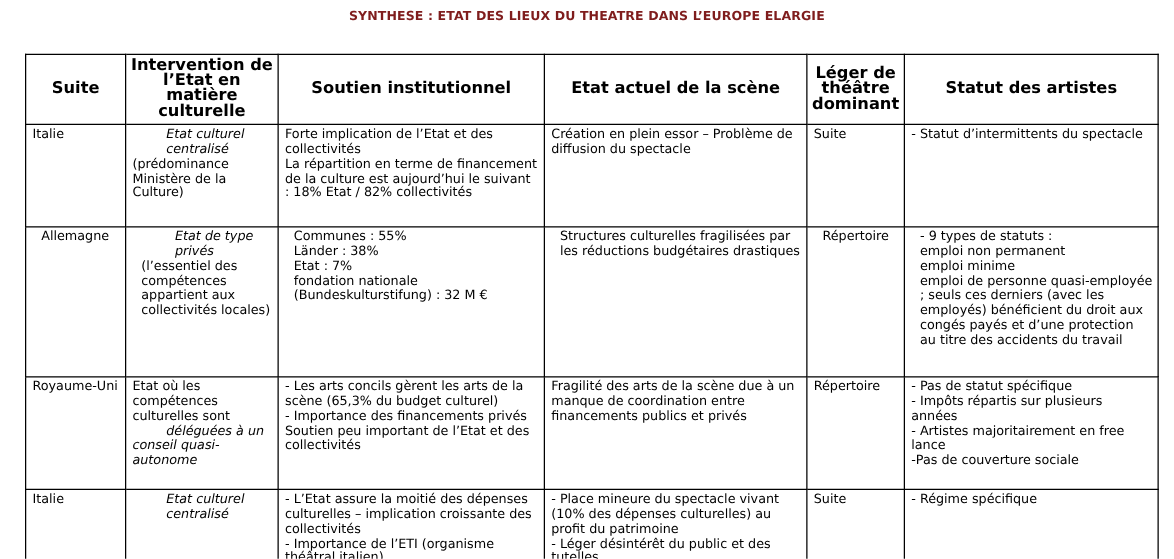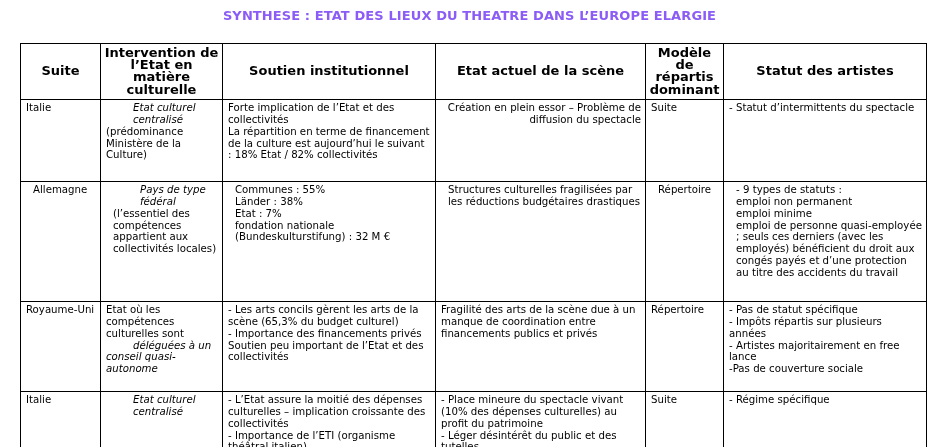--- a/index.html
+++ b/index.html
@@ -18,24 +18,24 @@
     position: relative;
     width: 939px;
     height: 447px;
   }
   .doc-title {
     position: absolute;
     top: 8px;
     left: 0;
     width: 939px;
     text-align: center;
-    font-size: 13px;
+    font-size: 10px;
     font-weight: bold;
     letter-spacing: 0.1px;
-    color: #8b5cf6;
+    color: #7f1d1d;
     white-space: nowrap;
   }
   .table-wrap {
     position: absolute;
     left: 20px;
     top: 43px;
     width: 906px;
   }
   table.synthese {
     border-collapse: collapse;
@@ -99,43 +99,43 @@
         <col class="col-etat">
           <col class="col-modele">
           <col class="col-statut">
       </colgroup>
       <thead>
         <tr>
           <th>Suite</th>
           <th>Intervention de l’Etat en matière culturelle</th>
           <th>Soutien institutionnel</th>
           <th>Etat actuel de la scène</th>
-          <th>Modèle de répartis dominant</th>
+          <th>Léger de théâtre dominant</th>
           <th>Statut des artistes</th>
         </tr>
       </thead>
       <tbody>
 
         <tr class="r-france">
           <td class="country" style="white-space: pre-wrap;">Italie</td>
           <td>
             <span class="cellline ital">Etat culturel centralisé</span>
               <span class="cellline">(prédominance Ministère de la Culture)</span>
           </td>
           <td style="white-space: pre-wrap;">Forte implication de l’Etat et des collectivités
 La répartition en terme de financement de la culture est aujourd’hui le suivant : 18% Etat / 82% collectivités</td>
-          <td style="white-space: pre-wrap; text-align: right;">Création en plein essor – Problème de diffusion du spectacle</td>
+          <td style="white-space: pre-wrap;">Création en plein essor – Problème de diffusion du spectacle</td>
           <td style="white-space: pre-wrap;">Suite</td>
           <td style="white-space: pre-wrap;">- Statut d’intermittents du spectacle</td>
         </tr>
 
         <tr class="r-allemagne">
           <td class="country" style="white-space: pre-wrap;">Allemagne</td>
           <td>
-            <span class="cellline ital">Pays de type fédéral</span>
+            <span class="cellline ital">Etat de type privés</span>
               <span class="cellline">(l’essentiel des compétences appartient aux collectivités locales)</span>
           </td>
           <td style="white-space: pre-wrap;">Communes : 55%
 Länder : 38%
 Etat : 7%
 fondation nationale (Bundeskulturstifung) : 32 M €</td>
           <td style="white-space: pre-wrap;">Structures culturelles fragilisées par les réductions budgétaires drastiques</td>
           <td style="white-space: pre-wrap;">Répertoire</td>
           <td style="white-space: pre-wrap;">- 9 types de statuts :
 emploi non permanent

